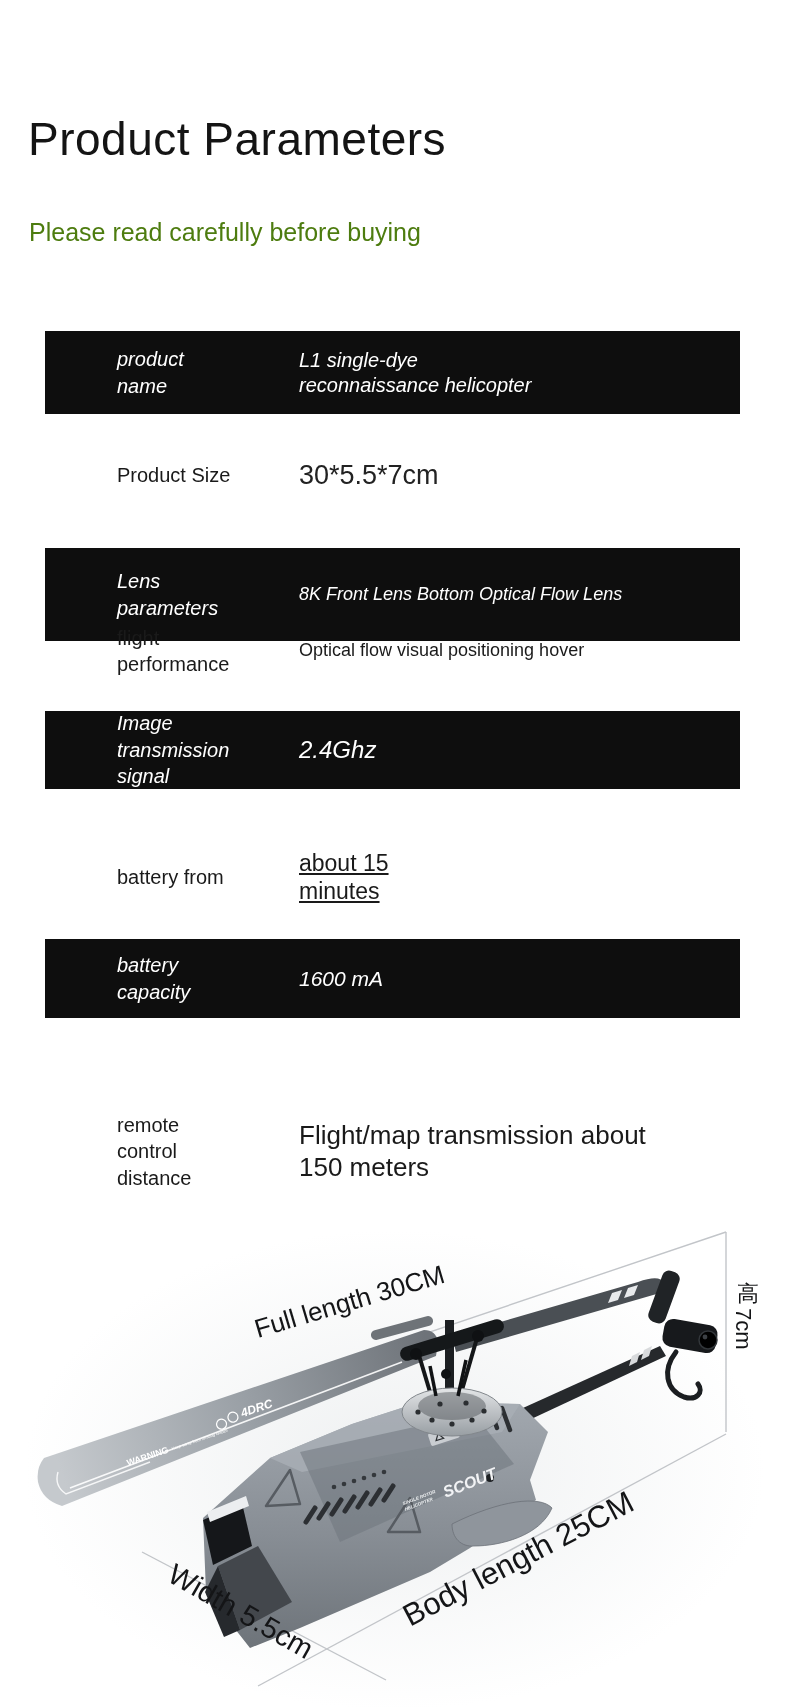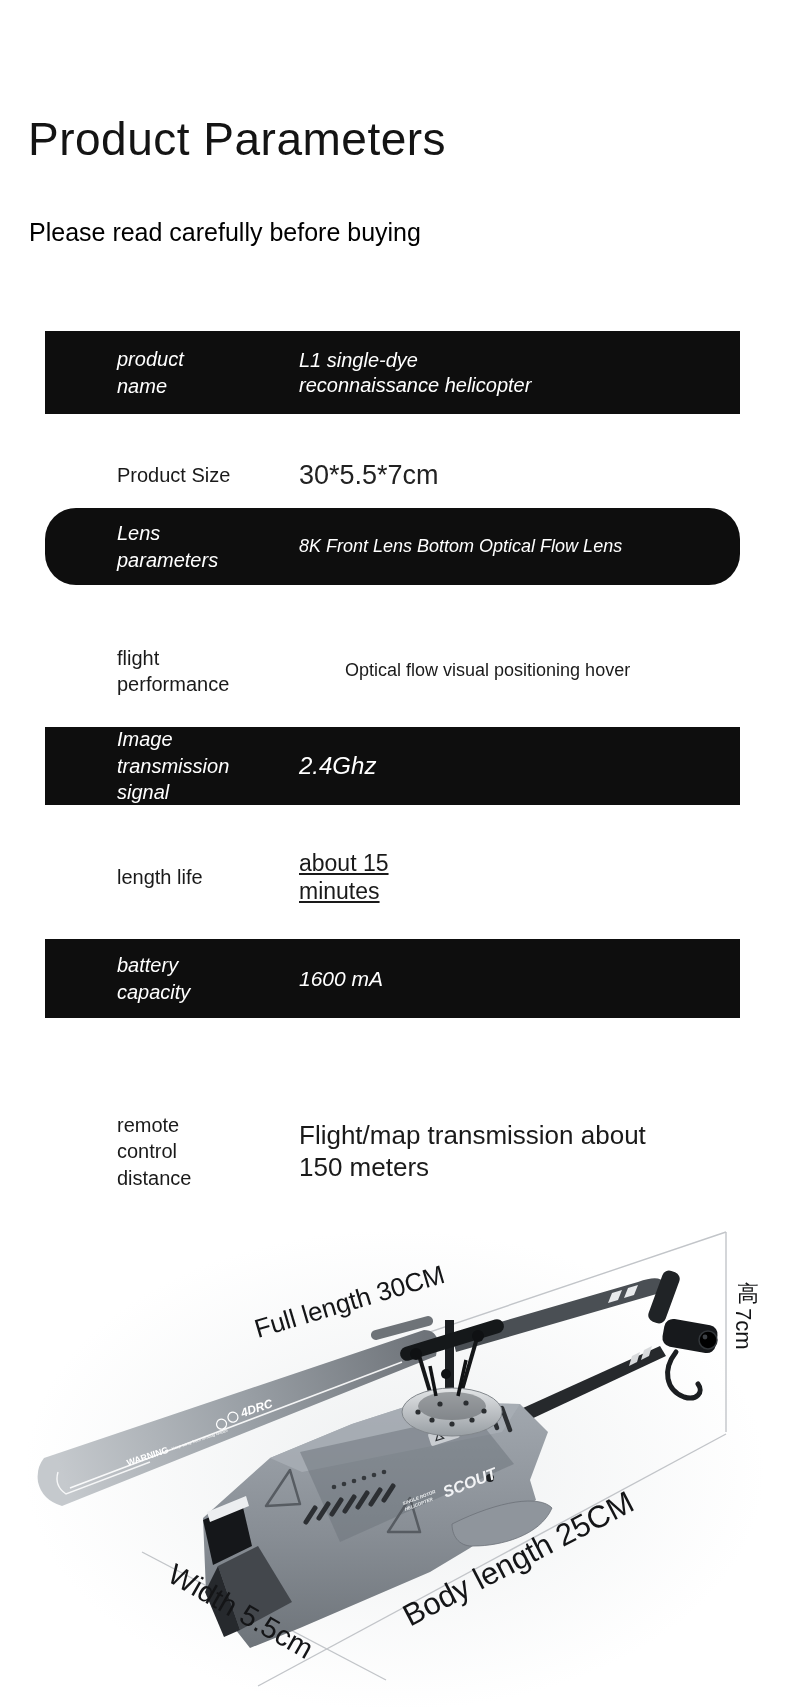--- a/index.html
+++ b/index.html
@@ -5,37 +5,37 @@
   html,body{margin:0;padding:0;background:#fff;}
   .page{
     position:relative;width:790px;height:1708px;background:#ffffff;
     font-family:"Liberation Sans","DejaVu Sans",sans-serif;color:#161616;overflow:hidden;
   }
   .title{
     position:absolute;left:28px;top:112px;font-size:46px;font-weight:500;
     color:#141414;letter-spacing:.5px;margin:0;
   }
   .subtitle{
-    position:absolute;left:29px;top:218px;font-size:25px;font-weight:400;color:#000000;margin:0;
+    position:absolute;left:29px;top:218px;font-size:25px;font-weight:400;color:#4d7c0f;margin:0;
   }
   .row{
     position:absolute;left:45px;width:695px;display:flex;align-items:center;box-sizing:border-box;
   }
   .row .lbl{
     margin-left:72px;width:182px;flex:0 0 182px;font-size:20px;line-height:1.32;
     white-space:pre-line;font-weight:400;
   }
   .row .val{white-space:pre-line;line-height:1.22;font-weight:400;}
   .dark{background:#0e0e0e;color:#ffffff;font-style:italic;}
   .light{color:#1a1a1a;}
   .r1{top:331px;height:83px;}
   .r2{top:440px;height:70px;}
-  .r3{top:508px;height:77px;border-radius:31px;}
-  .r4{top:636px;height:70px;gap:46px;}
-  .r5{top:727px;height:78px;}
+  .r3{top:548px;height:93px;}
+  .r4{top:616px;height:70px;}
+  .r5{top:711px;height:78px;}
   .r6{top:838px;height:78px;}
   .r7{top:939px;height:79px;}
   .r8{top:1104px;height:95px;}
   .v1{font-size:20px;}
   .v2{font-size:27px;font-weight:500;color:#222;}
   .v3{font-size:18px;}
   .v4{font-size:18px;}
   .v5{font-size:24px;font-weight:500;}
   .v6{font-size:23px;text-decoration:underline;}
   .v7{font-size:21px;}
@@ -76,21 +76,21 @@
   </div>
 
   <div class="row dark r5">
     <span class="lbl">Image
 transmission
 signal</span>
     <span class="val v5">2.4Ghz</span>
   </div>
 
   <div class="row light r6">
-    <span class="lbl">length life</span>
+    <span class="lbl">battery from</span>
     <span class="val v6">about 15
 minutes</span>
   </div>
 
   <div class="row dark r7">
     <span class="lbl">battery
 capacity</span>
     <span class="val v7">1600 mA</span>
   </div>
 

